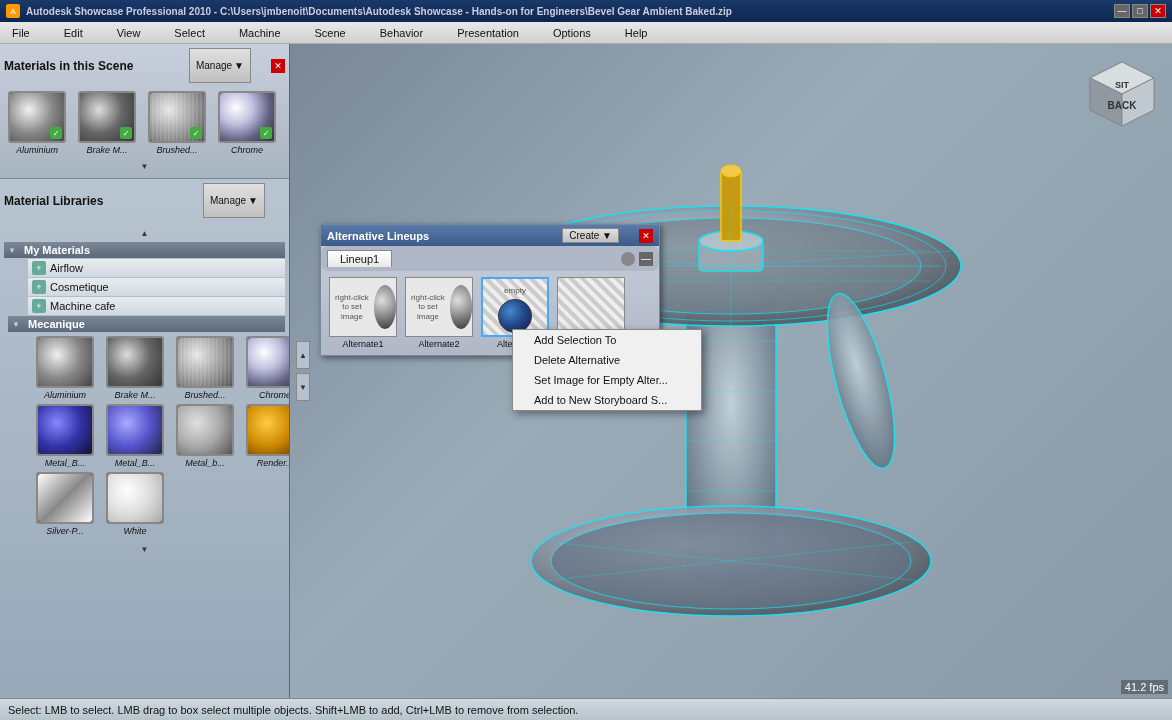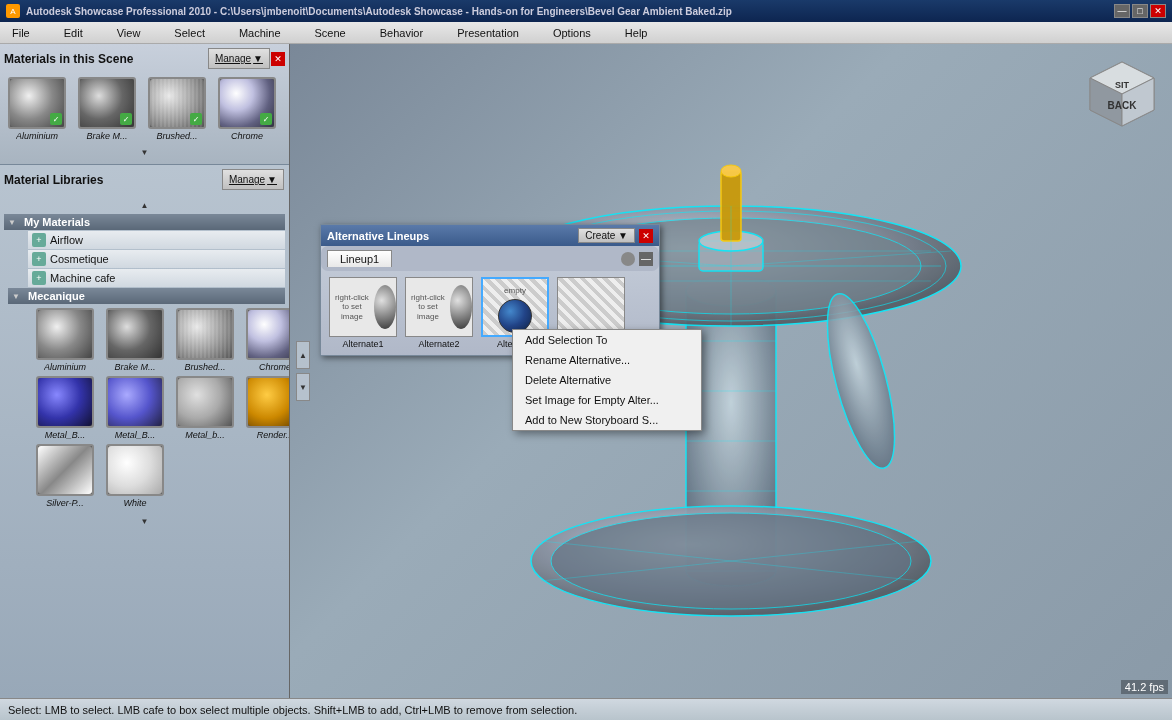--- a/index.html
+++ b/index.html
@@ -84,28 +84,27 @@
     .panel-title {
       font-size: 12px;
       font-weight: bold;
       color: #111;
       flex: 1;
     }
     .manage-btn {
       background: linear-gradient(to bottom, #e0e0e0, #c0c0c0);
       border: 1px solid #888;
       color: #111;
-      padding: 4px 6px;
+      padding: 11px 6px;
       font-size: 10px;
       cursor: pointer;
       display: flex;
       align-items: center;
       gap: 2px;
-      margin-right: 1px;
-      text-decoration: underline;
+      margin-right: 20px;
     }
     .close-btn {
       width: 14px; height: 14px;
       background: #c00;
       border: none;
       color: #fff;
       font-size: 9px;
       cursor: pointer;
       display: flex;
       align-items: center;
@@ -306,21 +305,21 @@
       font-weight: bold;
     }
     #alt-lineups-title { flex: 1; }
     .create-btn {
       background: linear-gradient(to bottom, #e0e0e0, #c0c0c0);
       border: 1px solid #888;
       color: #111;
       padding: 1px 6px;
       font-size: 10px;
       cursor: pointer;
-      margin-right: 4px;
+      margin-right: 20px;
     }
     .panel-close-btn {
       width: 14px; height: 14px;
       background: #c00;
       border: none;
       color: #fff;
       font-size: 9px;
       cursor: pointer;
       display: flex; align-items: center; justify-content: center;
     }
@@ -415,21 +414,21 @@
       position: absolute;
       top: 285px;
       left: 222px;
       width: 190px;
       background: #f0f0f0;
       border: 1px solid #888;
       box-shadow: 3px 3px 8px rgba(0,0,0,0.4);
       z-index: 100;
     }
     .ctx-item {
-      padding: 4px 12px;
+      padding: 4px 21px;
       font-size: 11px;
       color: #111;
       cursor: pointer;
       white-space: nowrap;
     }
 
     
     #status-bar {
       height: 22px;
       background: linear-gradient(to bottom, #d0d8e0, #b8c4cc);
@@ -808,26 +807,25 @@
         <div class="alternate-item">
           <div class="alternate-thumb alternate-thumb-empty" style="height:60px;">
           </div>
           <span class="alternate-label"></span>
         </div>
       </div>
     </div>
 
     <div id="context-menu">
       <div class="ctx-item">Add Selection To</div>
-      <div class="ctx-item">Rename Alternative...</div>
       <div class="ctx-item">Delete Alternative</div>
       <div class="ctx-item">Set Image for Empty Alter...</div>
       <div class="ctx-item">Add to New Storyboard S...</div>
     </div>
 
     <div id="fps-counter">41.2 fps</div>
 
   </div>
 </div>
 
 <div id="status-bar">
-  <span>Select: LMB to select. LMB cafe to box select multiple objects. Shift+LMB to add, Ctrl+LMB to remove from selection.</span>
+  <span>Select: LMB to select. LMB drag to box select multiple objects. Shift+LMB to add, Ctrl+LMB to remove from selection.</span>
 </div>
 
 </body></html>

